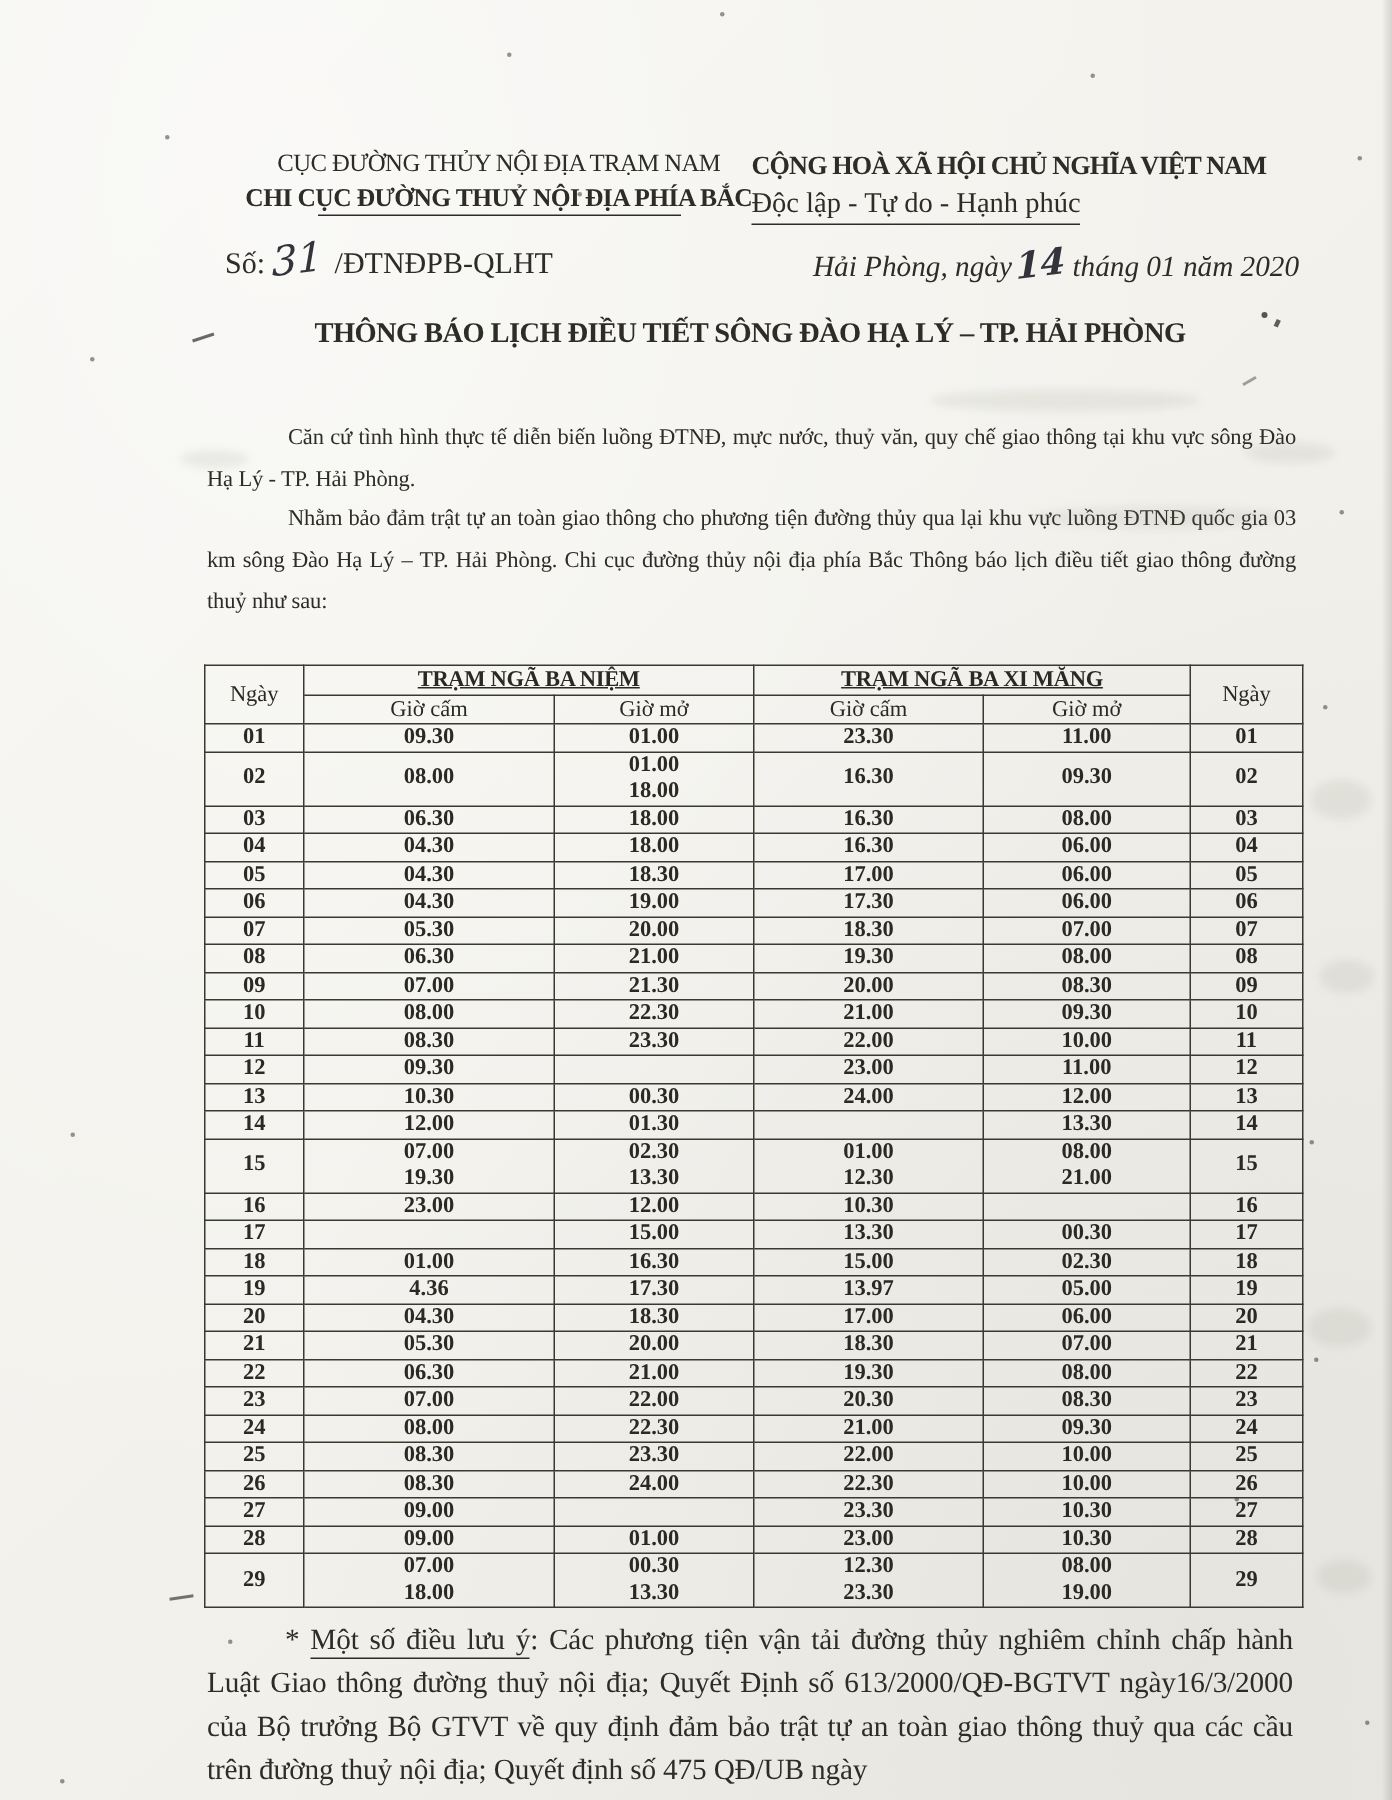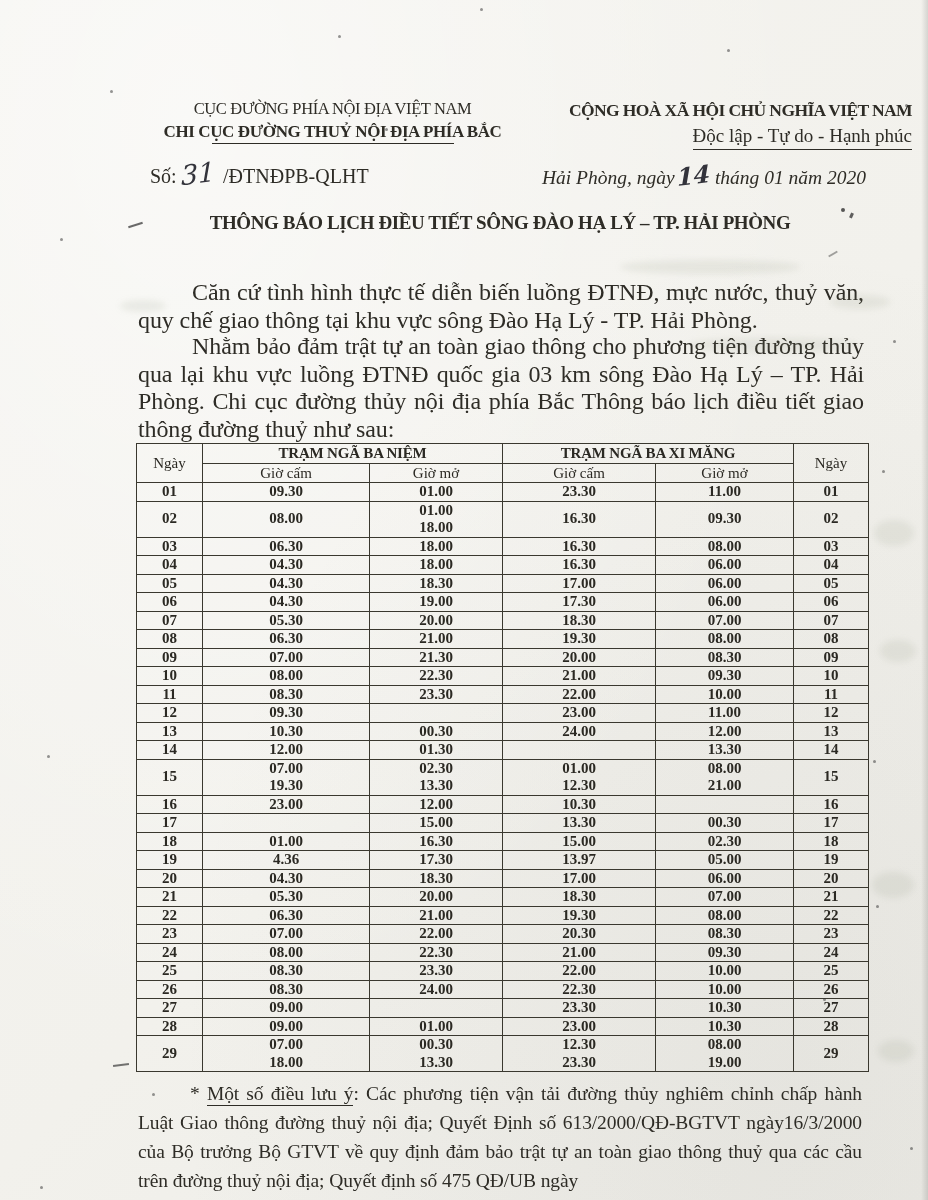--- a/index.html
+++ b/index.html
@@ -20,42 +20,42 @@
   
   .hdr-left{position:absolute;left:155px;top:99px;width:355px;text-align:center;}
   .hl1{font-size:16.5px;letter-spacing:-0.4px;white-space:nowrap;}
   .hl2{font-size:17px;font-weight:bold;letter-spacing:-0.4px;margin-top:3px;white-space:nowrap;}
   .hl2-rule{width:242px;margin:1px auto 0;border-bottom:1.7px solid #2e2c26;}
   .so-line{position:absolute;left:150px;top:158px;font-size:20px;white-space:nowrap;}
   .hand{font-family:"DejaVu Serif", serif;font-style:italic;display:inline-block;
         transform:rotate(-7deg) skewX(-6deg);color:#33333b;}
   .hand-31{font-size:27px;margin:0 3px 0 4px;}
   .hand-14{font-size:24px;margin:0 0 0 2px;font-weight:bold;}
-  .hdr-right{position:absolute;left:550px;top:100px;width:362px;text-align:right;}
+  .hdr-right{position:absolute;left:501px;top:100px;width:362px;text-align:left;}
   .hr1{font-size:17.5px;font-weight:bold;letter-spacing:-0.6px;white-space:nowrap;}
   .hr2{font-size:19px;font-weight:normal;margin-top:4px;}
   .hr2 .u2{display:inline-block;border-bottom:1.8px solid #2e2c26;padding-bottom:2px;}
   .date-line{position:absolute;left:523px;top:161px;width:362px;text-align:center;
              font-style:italic;font-size:19.5px;white-space:nowrap;}
   
   .title1{position:absolute;left:100px;top:212px;width:800px;text-align:center;
           font-weight:bold;font-size:19px;letter-spacing:-0.4px;white-space:nowrap;font-family:Liberation Serif, serif;}
   .title2{position:absolute;left:100px;top:239px;width:800px;text-align:center;
           font-weight:bold;font-size:20px;}
   
-  .para{position:absolute;left:138px;width:726px;margin:0;font-size:24px;
+  .para{position:absolute;left:138px;width:726px;margin:0;font-size:15px;
         line-height:27.5px;text-align:justify;text-indent:54px;letter-spacing:-0.1px;}
   .p1{top:279px;} .p2{top:333px;}
   
   table.sched{position:absolute;left:136px;top:443px;width:732px;
         border-collapse:collapse;table-layout:fixed;}
   .sched th,.sched td{border:1.5px solid #3a382f;padding:0;text-align:center;
         vertical-align:middle;overflow:hidden;}
   .sched thead th{font-size:15px;color:#2b2923;}
-  .sched .station{font-weight:bold;height:19px;letter-spacing:-0.2px;}
+  .sched .station{font-weight:bold;height:19px;letter-spacing:-0.2px;text-decoration:underline;}
   .sched .sub{font-weight:normal;height:18px;}
   .sched .ngay-h{font-weight:normal;}
   .sched td{font-weight:bold;font-size:15px;color:#2b2923;}
   .cl{height:17.5px;line-height:17.5px;}
   
   .note{position:absolute;left:138px;top:1079px;width:724px;margin:0;font-size:19.5px;
         line-height:29px;text-align:justify;text-indent:52px;letter-spacing:-0.1px;}
   .note .u{border-bottom:1.6px solid #2e2c26;padding-bottom:1px;}
   
   .speck{position:absolute;width:3px;height:3px;border-radius:50%;
@@ -63,21 +63,21 @@
   .mark{position:absolute;background:#3a3a3a;pointer-events:none;}
   .smudge{position:absolute;border-radius:50%;filter:blur(3px);
           background:rgba(128,142,118,0.12);pointer-events:none;}
 </style>
 </head>
 <body>
 
 <div class="page">
 
   <div class="hdr-left">
-    <div class="hl1">CỤC ĐƯỜNG PHÍA NỘI ĐỊA VIỆT NAM</div>
+    <div class="hl1">CỤC ĐƯỜNG THỦY NỘI ĐỊA TRẠM NAM</div>
     <div class="hl2">CHI CỤC ĐƯỜNG THUỶ NỘI ĐỊA PHÍA BẮC</div>
     <div class="hl2-rule"></div>
   </div>
 
   <div class="so-line"><span>Số:</span><span class="hand hand-31">31</span> <span>/ĐTNĐPB-QLHT</span></div>
 
   <div class="hdr-right">
     <div class="hr1">CỘNG HOÀ XÃ HỘI CHỦ NGHĨA VIỆT NAM</div>
     <div class="hr2"><span class="u2">Độc lập - Tự do - Hạnh phúc</span></div>
   </div>

